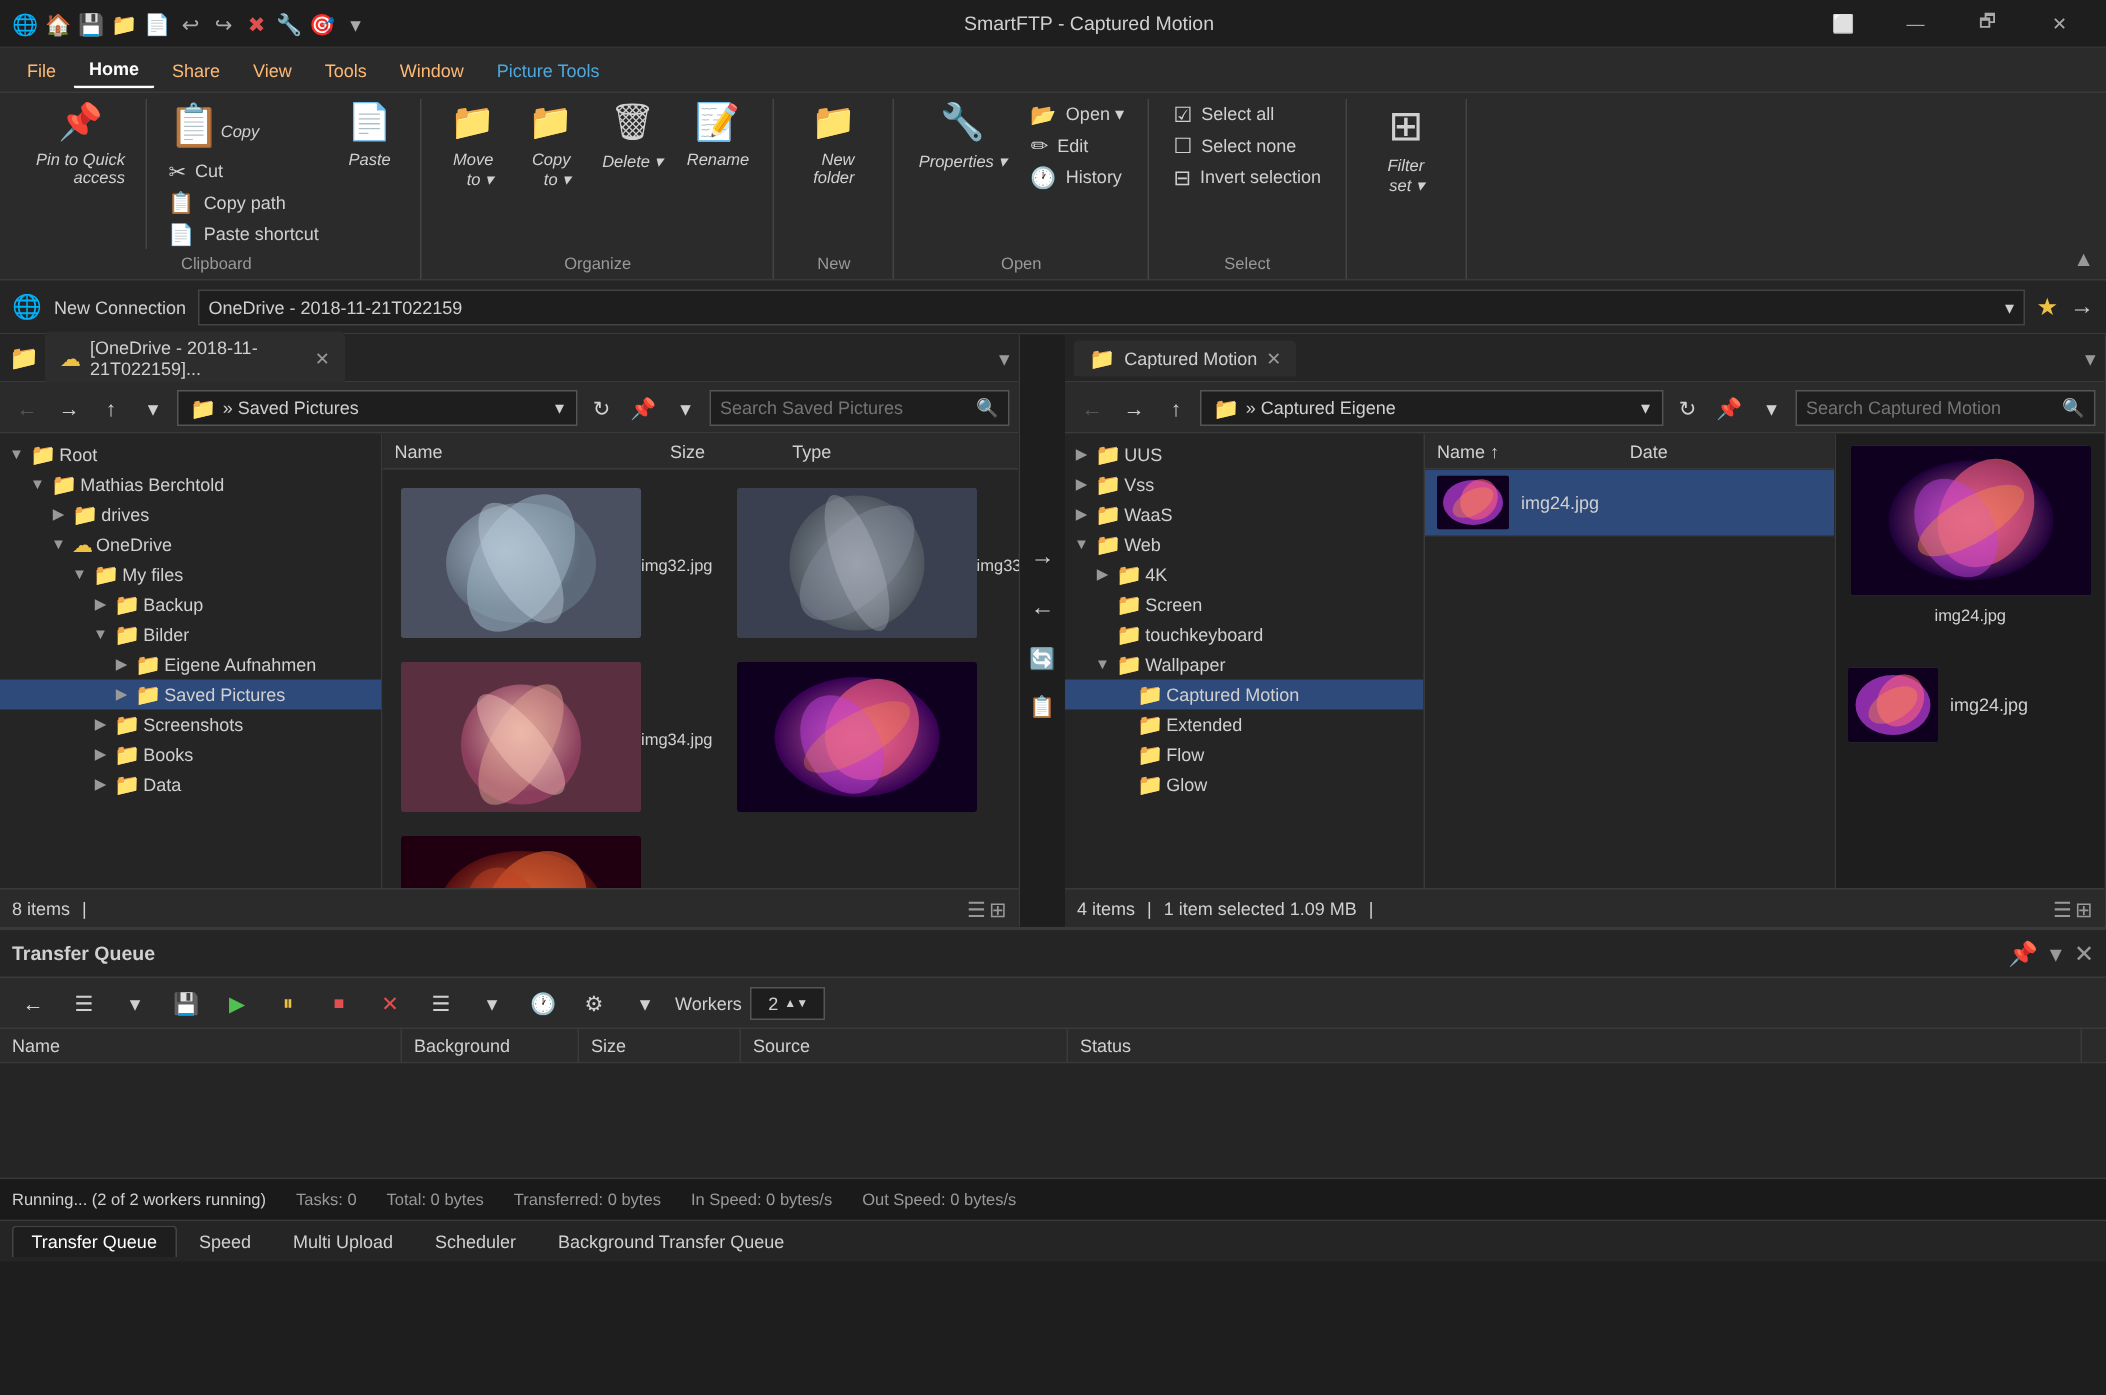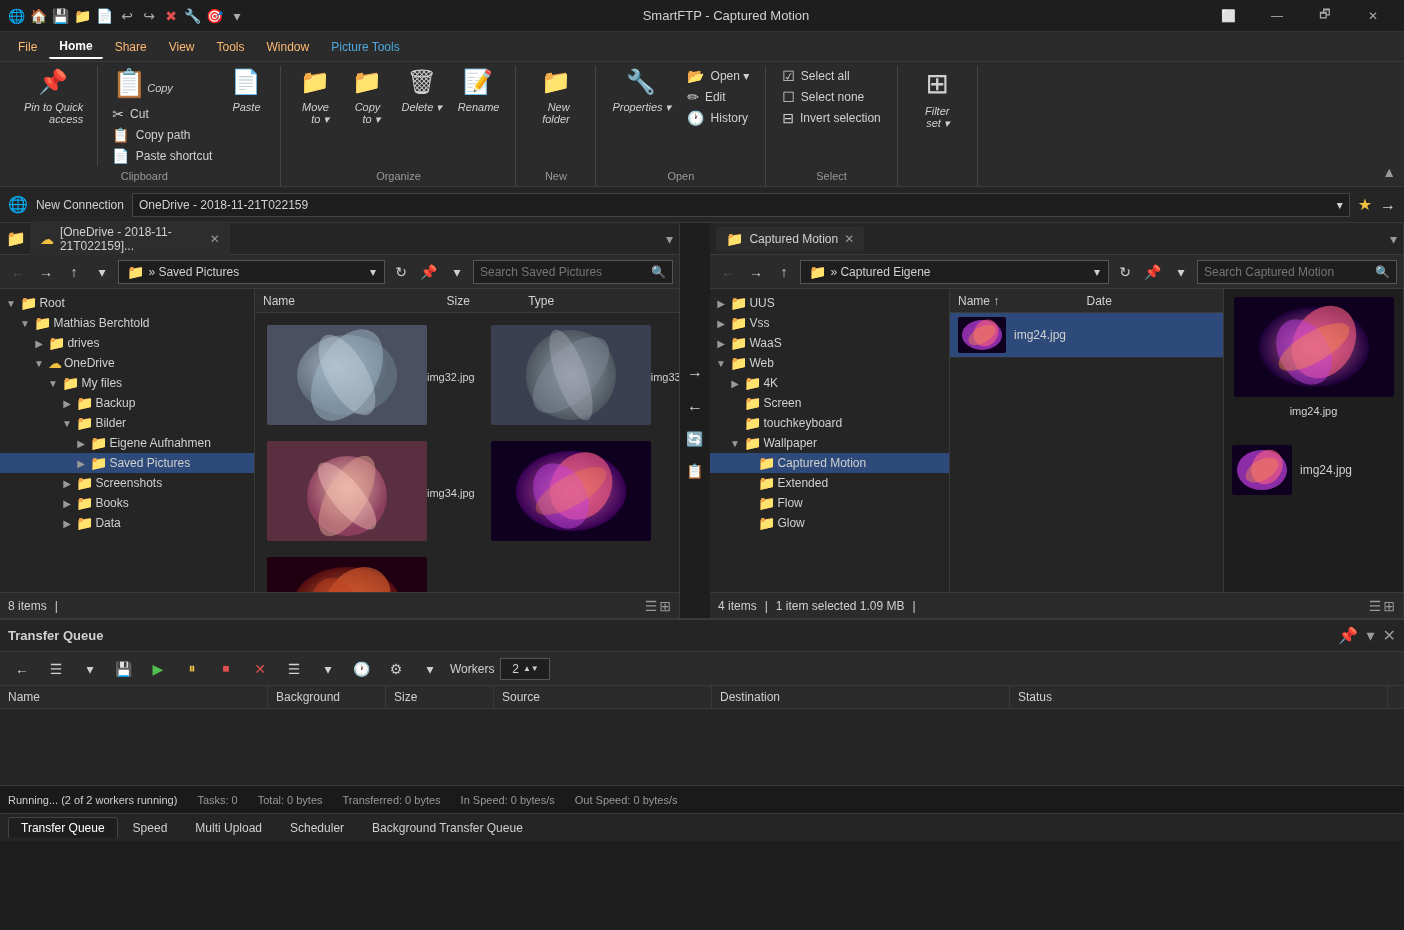--- a/index.html
+++ b/index.html
@@ -1118,21 +1118,20 @@
     <div class="workers-input">
       <span>2</span>
       <span style="display:flex; flex-direction:column; font-size:8px; margin-left:4px; cursor:pointer;">▲▼</span>
     </div>
   </div>
   <div class="transfer-table-header">
     <div class="transfer-col-header" style="width:260px;">Name</div>
     <div class="transfer-col-header" style="width:110px;">Background</div>
     <div class="transfer-col-header" style="width:100px;">Size</div>
     <div class="transfer-col-header" style="width:210px;">Source</div>
-    <div class="transfer-col-header" style="width:290px;">Destination</div>
     <div class="transfer-col-header" style="flex:1;">Status</div>
   </div>
   <div class="transfer-body"></div>
   <div class="transfer-footer">
     <span class="footer-status">Running... (2 of 2 workers running)</span>
     <span>Tasks: 0</span>
     <span>Total: 0 bytes</span>
     <span>Transferred: 0 bytes</span>
     <span>In Speed: 0 bytes/s</span>
     <span>Out Speed: 0 bytes/s</span>

